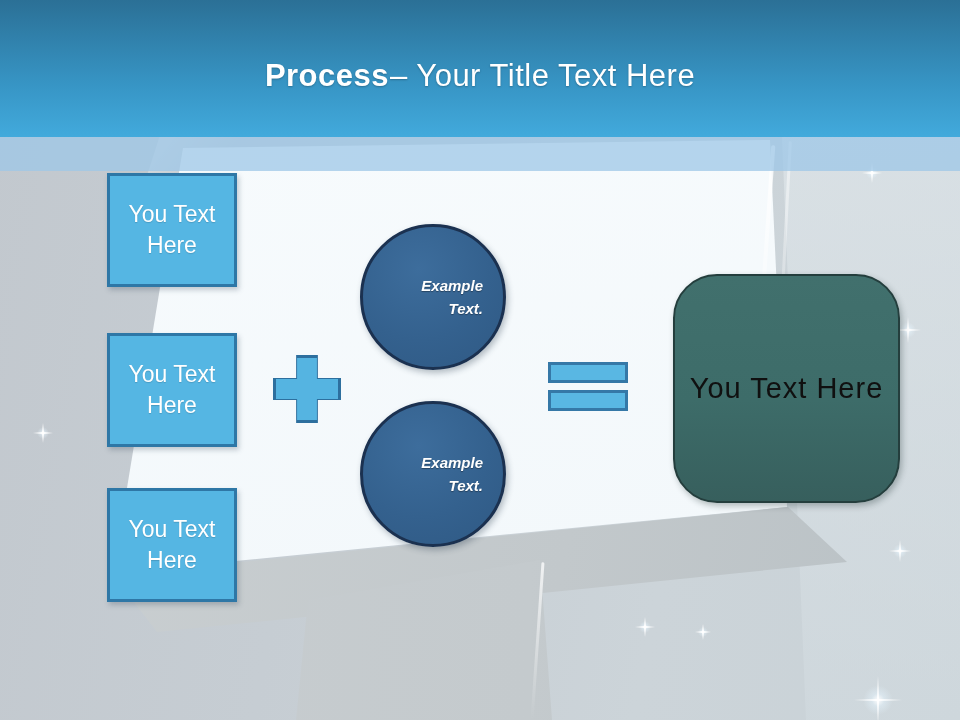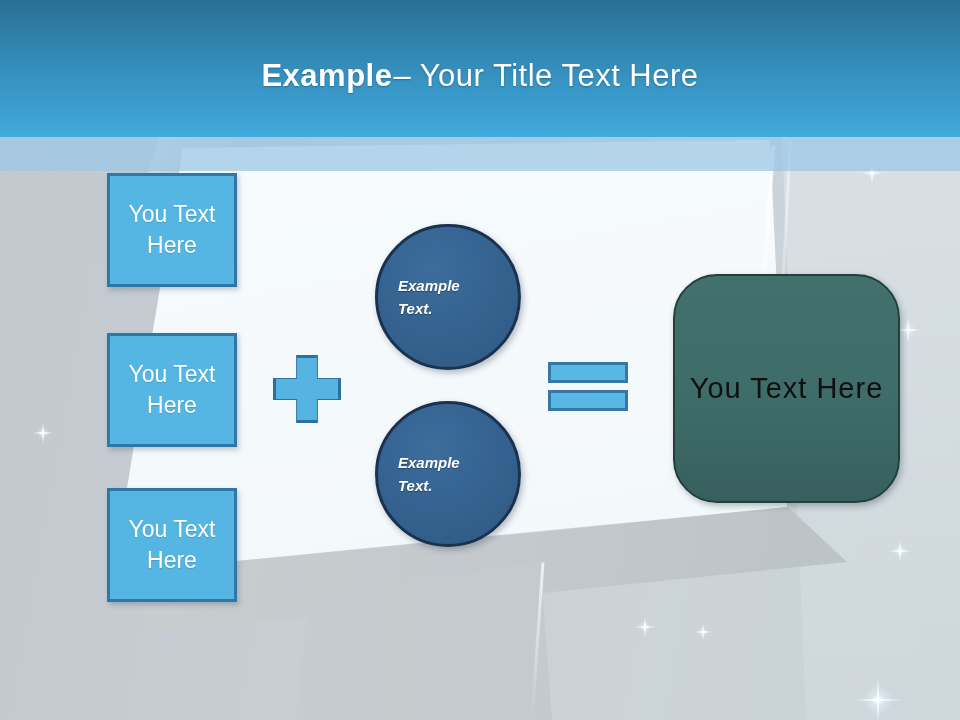--- a/index.html
+++ b/index.html
@@ -71,24 +71,24 @@
   }
   .sq.sq1 { top:173px; } .sq.sq2 { top:333px; } .sq.sq3 { top:488px; }
   .sq .lbl { width:100px; text-shadow:0 1px 1px rgba(0,0,0,.15); }
   .plus { position:absolute; left:273px; top:355px; width:68px; height:68px;
     background:#2d6f9e; filter:drop-shadow(2px 3px 3px rgba(0,0,0,.22));
     clip-path:polygon(34% 0%,66% 0%,66% 34%,100% 34%,100% 66%,66% 66%,66% 100%,34% 100%,34% 66%,0% 66%,0% 34%,34% 34%); }
   .plus .fill { position:absolute; left:3px; top:3px; width:62px; height:62px;
     background:#55b4e1;
     clip-path:polygon(34% 0%,66% 0%,66% 34%,100% 34%,100% 66%,66% 66%,66% 100%,34% 100%,34% 66%,0% 66%,0% 34%,34% 34%); }
   .circle {
-    position:absolute; left:375px; width:146px; height:146px; box-sizing:border-box;
+    position:absolute; left:360px; width:146px; height:146px; box-sizing:border-box;
     border-radius:50%; border:3px solid #1b3150;
     background:radial-gradient(circle at 40% 30%,#3d6d9c 0%,#34618e 55%,#2f5984 100%);
-    display:flex; align-items:center; justify-content:center; text-align:left;
+    display:flex; align-items:center; justify-content:center; text-align:right;
     box-shadow:2px 3px 6px rgba(20,40,60,.3);
   }
   .circle.c1 { top:224px; } .circle.c2 { top:401px; }
   .circle .lbl { width:100px; color:#fff; font-size:15px; font-weight:700; font-style:italic;
     line-height:1.55; text-shadow:0 1px 1px rgba(0,0,0,.35); }
   .eqbar { position:absolute; left:548px; width:80px; height:21px; box-sizing:border-box;
     background:#59b7e3; border:3px solid #3578a7; }
   .eqbar.b1 { top:362px; } .eqbar.b2 { top:390px; }
   .result {
     position:absolute; left:673px; top:274px; width:227px; height:229px; box-sizing:border-box;
@@ -117,21 +117,21 @@
     <div class="star" style="left:866px;top:30px;width:12px;height:12px;"></div>
     <div class="star" style="left:900px;top:185px;width:16px;height:16px;"></div>
     <div class="star" style="left:893px;top:407px;width:14px;height:14px;"></div>
     <div class="star" style="left:639px;top:484px;width:12px;height:12px;"></div>
     <div class="star" style="left:698px;top:490px;width:10px;height:10px;"></div>
     <div class="star" style="left:863px;top:548px;width:30px;height:30px;"></div>
   </div>
 
   <div class="header">
     <div class="title">
-      <span class="t-bold">Example</span><span class="t-rest">– Your Title Text Here</span>
+      <span class="t-bold">Process</span><span class="t-rest">– Your Title Text Here</span>
     </div>
   </div>
   <div class="band"></div>
 
   <div class="sq sq1">
     <div class="lbl">You Text Here</div>
   </div>
   <div class="sq sq2">
     <div class="lbl">You Text Here</div>
   </div>

